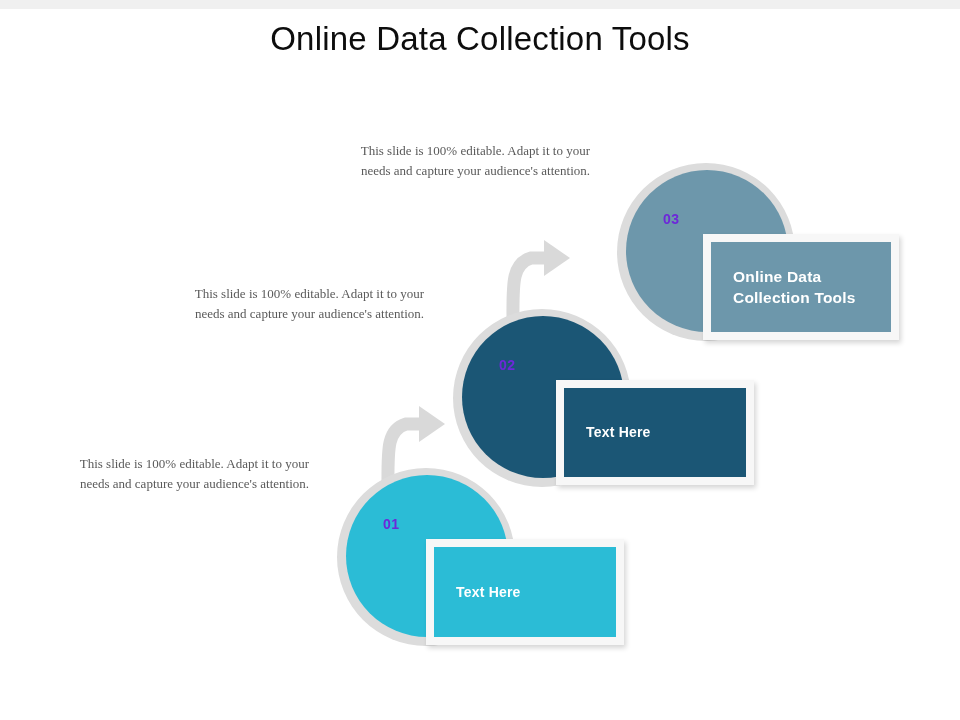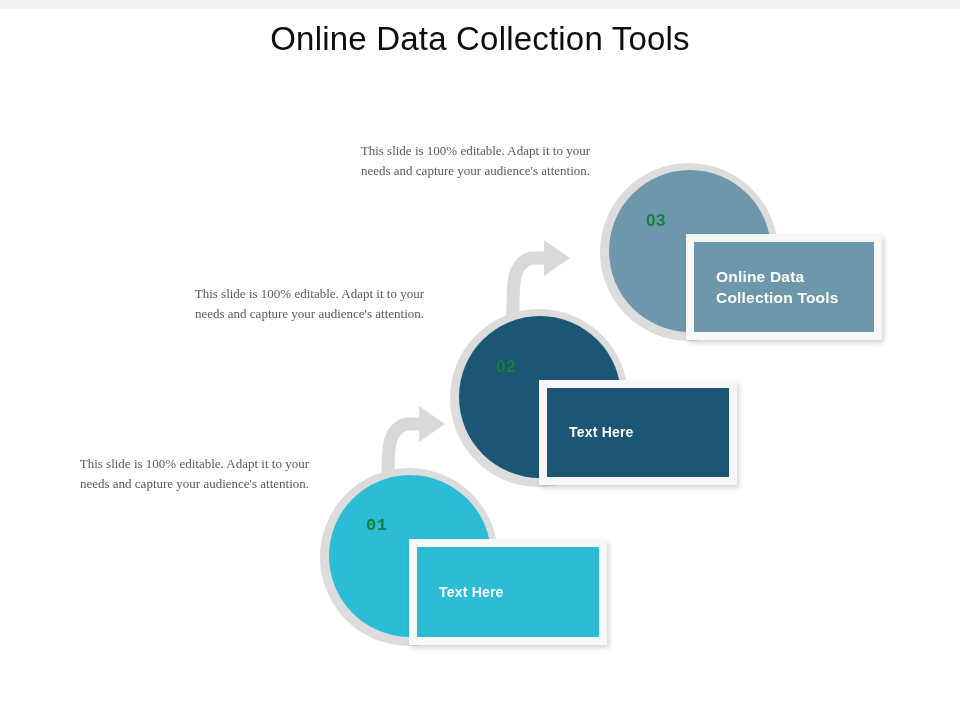--- a/index.html
+++ b/index.html
@@ -10,20 +10,21 @@
     background: #ffffff;
     font-family: "Liberation Sans", sans-serif;
     overflow: hidden;
   }
 
   #slide {
     position: relative;
     width: 960px;
     height: 720px;
     background: #ffffff;
+    padding-left: 17px;
   }
 
   
   .top-strip {
     position: absolute;
     top: 0; left: 0;
     width: 960px;
     height: 9px;
     background: #f0f0f0;
   }
@@ -78,23 +79,23 @@
     position: absolute;
     left: 9px; top: 7px;
     width: 162px;
     height: 162px;
     border-radius: 50%;
   }
   .circle-num {
     position: absolute;
     left: 46px;
     top: 48px;
-    font-size: 17px;
+    font-size: 14px;
     font-weight: bold;
-    color: #15803d;
+    color: #6d28d9;
     letter-spacing: 0.5px;
   }
 
   
   .card {
     position: absolute;
     background: #f7f7f7;
     padding: 8px;
     box-shadow: 2px 3px 5px rgba(0,0,0,0.17);
   }
@@ -152,21 +153,21 @@
   <div class="arrow" style="left:497px; top:220px;">
     <svg width="90" height="105" viewBox="0 0 90 105">
       <path d="M16,104 C16,66 14,44 34,38 L52,38" fill="none" stroke="#d9d9d9" stroke-width="13" stroke-linecap="butt"></path>
       <path d="M47,20 L73,38 L47,56 Z" fill="#d9d9d9"></path>
     </svg>
   </div>
 
   <div class="desc" id="desc-02" style="color: rgb(90, 90, 90);">This slide is 100% editable. Adapt it to your needs and capture your audience's attention.</div>
 
   <div class="step" id="step-02">
-    <div class="circle-wrap" style="left:450px; top:309px;">
+    <div class="circle-wrap" style="left:436px; top:309px;">
       <div class="circle-ring" style="background: rgb(220, 220, 220);"></div>
       <div class="circle-fill" id="fill-02" style="background: rgb(27, 86, 117);"></div>
       <div class="circle-num">02</div>
     </div>
 
     <div class="card" style="left: 539px; top: 380px; width: 198px; height: 105px; background: rgb(247, 247, 247);">
       <div class="card-inner" id="card-inner-02" style="background: rgb(27, 86, 117);">
         <span class="card-text">Text Here</span>
       </div>
     </div>
@@ -175,21 +176,21 @@
   <div class="arrow" style="left:372px; top:386px;">
     <svg width="90" height="105" viewBox="0 0 90 105">
       <path d="M16,104 C16,66 14,44 34,38 L52,38" fill="none" stroke="#d9d9d9" stroke-width="13" stroke-linecap="butt"></path>
       <path d="M47,20 L73,38 L47,56 Z" fill="#d9d9d9"></path>
     </svg>
   </div>
 
   <div class="desc" id="desc-01" style="color: rgb(90, 90, 90);">This slide is 100% editable. Adapt it to your needs and capture your audience's attention.</div>
 
   <div class="step" id="step-01">
-    <div class="circle-wrap" style="left:320px; top:468px;font-family:Liberation Mono, monospace;">
+    <div class="circle-wrap" style="left:320px; top:468px;">
       <div class="circle-ring" style="background: rgb(220, 220, 220);"></div>
       <div class="circle-fill" id="fill-01" style="background: rgb(43, 188, 214);"></div>
       <div class="circle-num">01</div>
     </div>
 
     <div class="card" style="left: 409px; top: 539px; width: 198px; height: 106px; background: rgb(247, 247, 247);">
       <div class="card-inner" id="card-inner-01" style="background: rgb(43, 188, 214);">
         <span class="card-text">Text Here</span>
       </div>
     </div>

